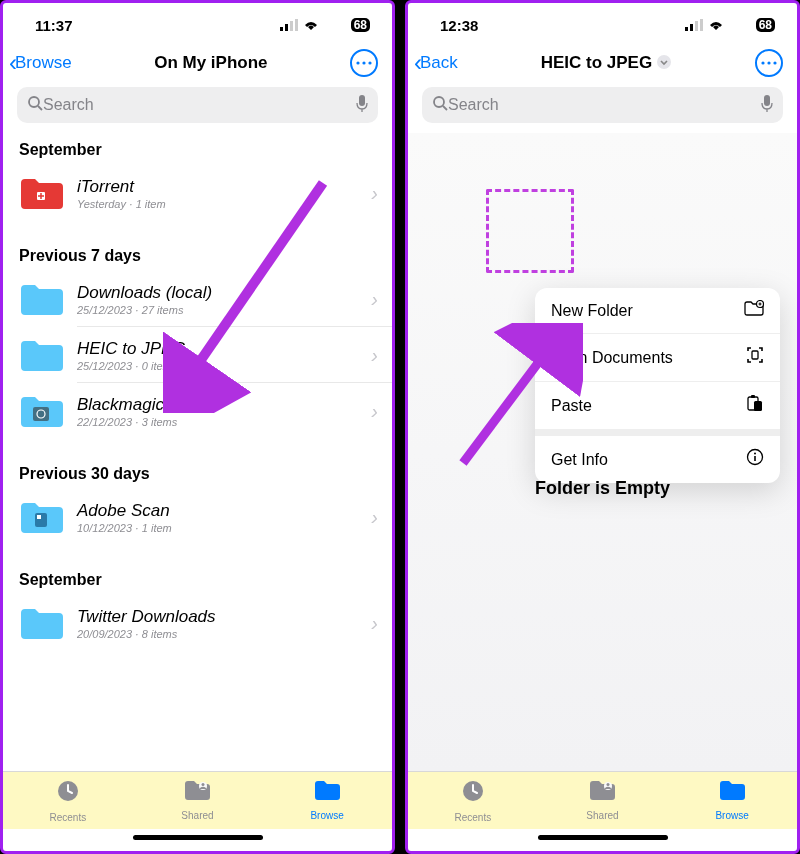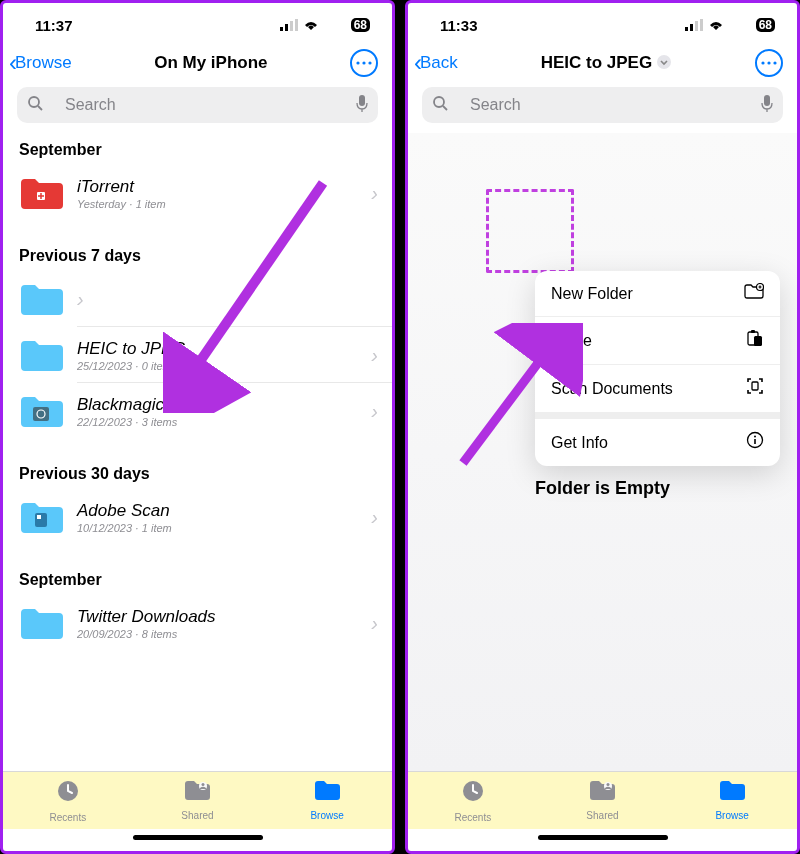--- a/index.html
+++ b/index.html
@@ -85,21 +85,21 @@
 
 
 .search-bar {
   margin: 0 14px 10px;
   background: #eeeeef;
   border-radius: 10px;
   height: 36px;
   display: flex;
   align-items: center;
   padding: 0 10px;
-  gap: 22px;
+  gap: 0;
 }
 .search-bar .mag { color: #848489; font-size: 16px; }
 .search-bar input {
   flex: 1;
   border: none;
   background: transparent;
   font-size: 16px;
   color: #333;
   outline: none;
 }
@@ -180,21 +180,21 @@
 }
 .dashed-box {
   position: absolute;
   left: 78px; top: 56px;
   width: 88px; height: 84px;
   border: 3px dashed #c040e0;
   border-radius: 2px;
 }
 .context-menu {
   position: absolute;
-  left: 127px; top: 138px;
+  left: 127px; top: 155px;
   width: 245px;
   background: #fff;
   border-radius: 12px;
   box-shadow: 0 8px 30px rgba(0,0,0,0.15);
   overflow: hidden;
 }
 .menu-item {
   display: flex;
   justify-content: space-between;
   align-items: center;
@@ -293,20 +293,24 @@
       <span class="row-chev">›</span>
     </div>
 
     <div class="sec-header" style="margin-top:18px">Previous 7 days</div>
     <div class="row row-sep">
       <div class="folder-icon">
         <svg class="folder-svg">
             <path d="M2 8 Q2 4 6 4 L16 4 L20 8 L40 8 Q44 8 44 12 L44 30 Q44 34 40 34 L6 34 Q2 34 2 30 Z" fill="#5ac8fa"></path>
           </svg>
       </div>
+      <div class="row-info">
+        <div class="row-title">Downloads (local)</div>
+        <div class="row-sub">25/12/2023 · 27 items</div>
+      </div>
       <span class="row-chev">›</span>
     </div>
     <div class="row row-sep">
       <div class="folder-icon">
         <svg class="folder-svg">
             <path d="M2 8 Q2 4 6 4 L16 4 L20 8 L40 8 Q44 8 44 12 L44 30 Q44 34 40 34 L6 34 Q2 34 2 30 Z" fill="#5ac8fa"></path>
           </svg>
       </div>
       <div class="row-info">
         <div class="row-title">HEIC to JPEG</div>
@@ -401,21 +405,21 @@
         </marker>
       </defs>
     <line x1="160" y1="10" x2="22" y2="210" stroke="#b030e0" stroke-width="10" marker-end="url(#ah1)"></line>
   </svg>
 </div>
 
 <div class="gap"></div>
 
 <div class="phone">
   <div class="status-bar">
-    <span>11:33</span>
+    <span>12:38</span>
     <span class="status-right">
       <svg width="18" height="12">
           <rect x="0" y="8" width="3" height="4" fill="#000"></rect>
           <rect x="5" y="5" width="3" height="7" fill="#000"></rect>
           <rect x="10" y="2" width="3" height="10" fill="#ccc"></rect>
           <rect x="15" y="0" width="3" height="12" fill="#ccc"></rect>
         </svg>
       <svg width="18" height="12">
           <path d="M9 11 L6 8 Q9 5 12 8 Z M3 6 Q9 0 15 6 L13 8 Q9 4 5 8 Z" fill="#000"></path>
         </svg>
@@ -473,35 +477,35 @@
         <span class="menu-icon">
           <svg width="20" height="16">
               <path d="M1 4 Q1 2 3 2 L7 2 L9 4 L17 4 Q19 4 19 6 L19 13 Q19 15 17 15 L3 15 Q1 15 1 13 Z" fill="none" stroke="#000" stroke-width="1.3"></path>
               <circle cx="16" cy="4" r="3.5" fill="#fff" stroke="#000" stroke-width="1.2"></circle>
               <line x1="16" y1="2.5" x2="16" y2="5.5" stroke="#000" stroke-width="1.2"></line>
               <line x1="14.5" y1="4" x2="17.5" y2="4" stroke="#000" stroke-width="1.2"></line>
             </svg>
         </span>
       </div>
       <div class="menu-item">
+        <span>Scan Documents</span>
+        <span class="menu-icon">
+          <svg width="18" height="18">
+              <path d="M2 5 L2 2 L5 2 M13 2 L16 2 L16 5 M16 13 L16 16 L13 16 M5 16 L2 16 L2 13" stroke="#000" stroke-width="1.6" fill="none"></path>
+              <rect x="6" y="5" width="6" height="8" rx="1" fill="none" stroke="#000" stroke-width="1.3"></rect>
+            </svg>
+        </span>
+      </div>
+      <div class="menu-item">
         <span>Paste</span>
         <span class="menu-icon">
           <svg width="18" height="18">
               <rect x="2" y="3" width="10" height="13" rx="1.5" fill="none" stroke="#000" stroke-width="1.3"></rect>
               <rect x="5" y="1" width="4" height="3" rx="1" fill="#000"></rect>
               <rect x="8" y="7" width="8" height="10" rx="1.5" fill="#000"></rect>
-            </svg>
-        </span>
-      </div>
-      <div class="menu-item">
-        <span>Scan Documents</span>
-        <span class="menu-icon">
-          <svg width="18" height="18">
-              <path d="M2 5 L2 2 L5 2 M13 2 L16 2 L16 5 M16 13 L16 16 L13 16 M5 16 L2 16 L2 13" stroke="#000" stroke-width="1.6" fill="none"></path>
-              <rect x="6" y="5" width="6" height="8" rx="1" fill="none" stroke="#000" stroke-width="1.3"></rect>
             </svg>
         </span>
       </div>
       <div class="menu-sep-thick"></div>
       <div class="menu-item">
         <span>Get Info</span>
         <span class="menu-icon">
           <svg width="18" height="18">
               <circle cx="9" cy="9" r="7.5" fill="none" stroke="#000" stroke-width="1.3"></circle>
               <circle cx="9" cy="5.5" r="1" fill="#000"></circle>

